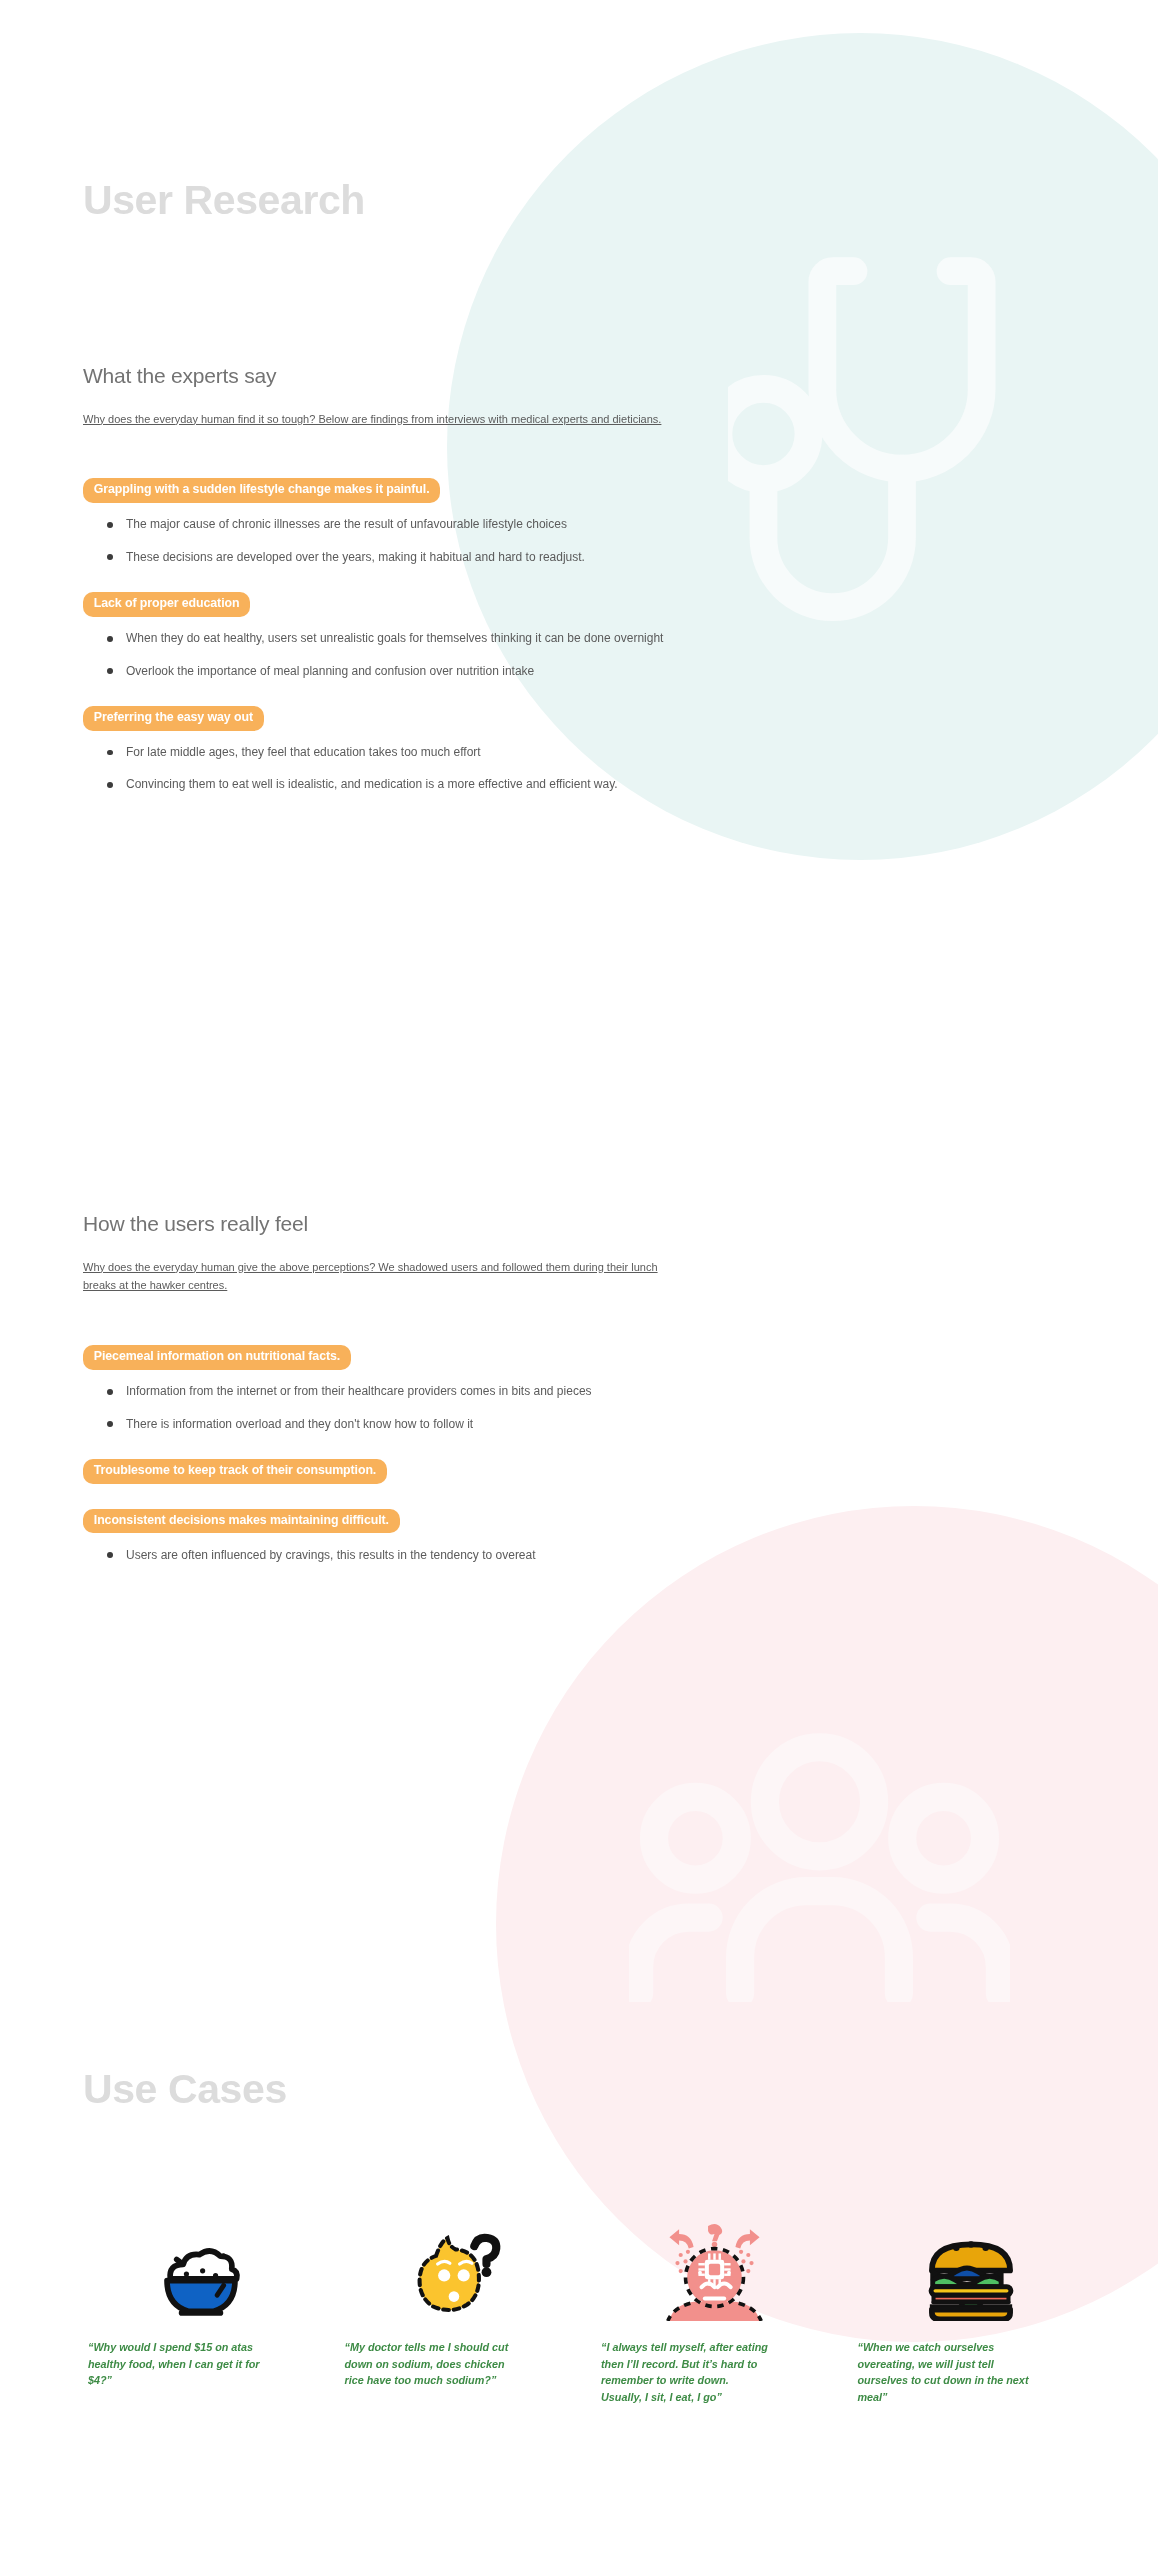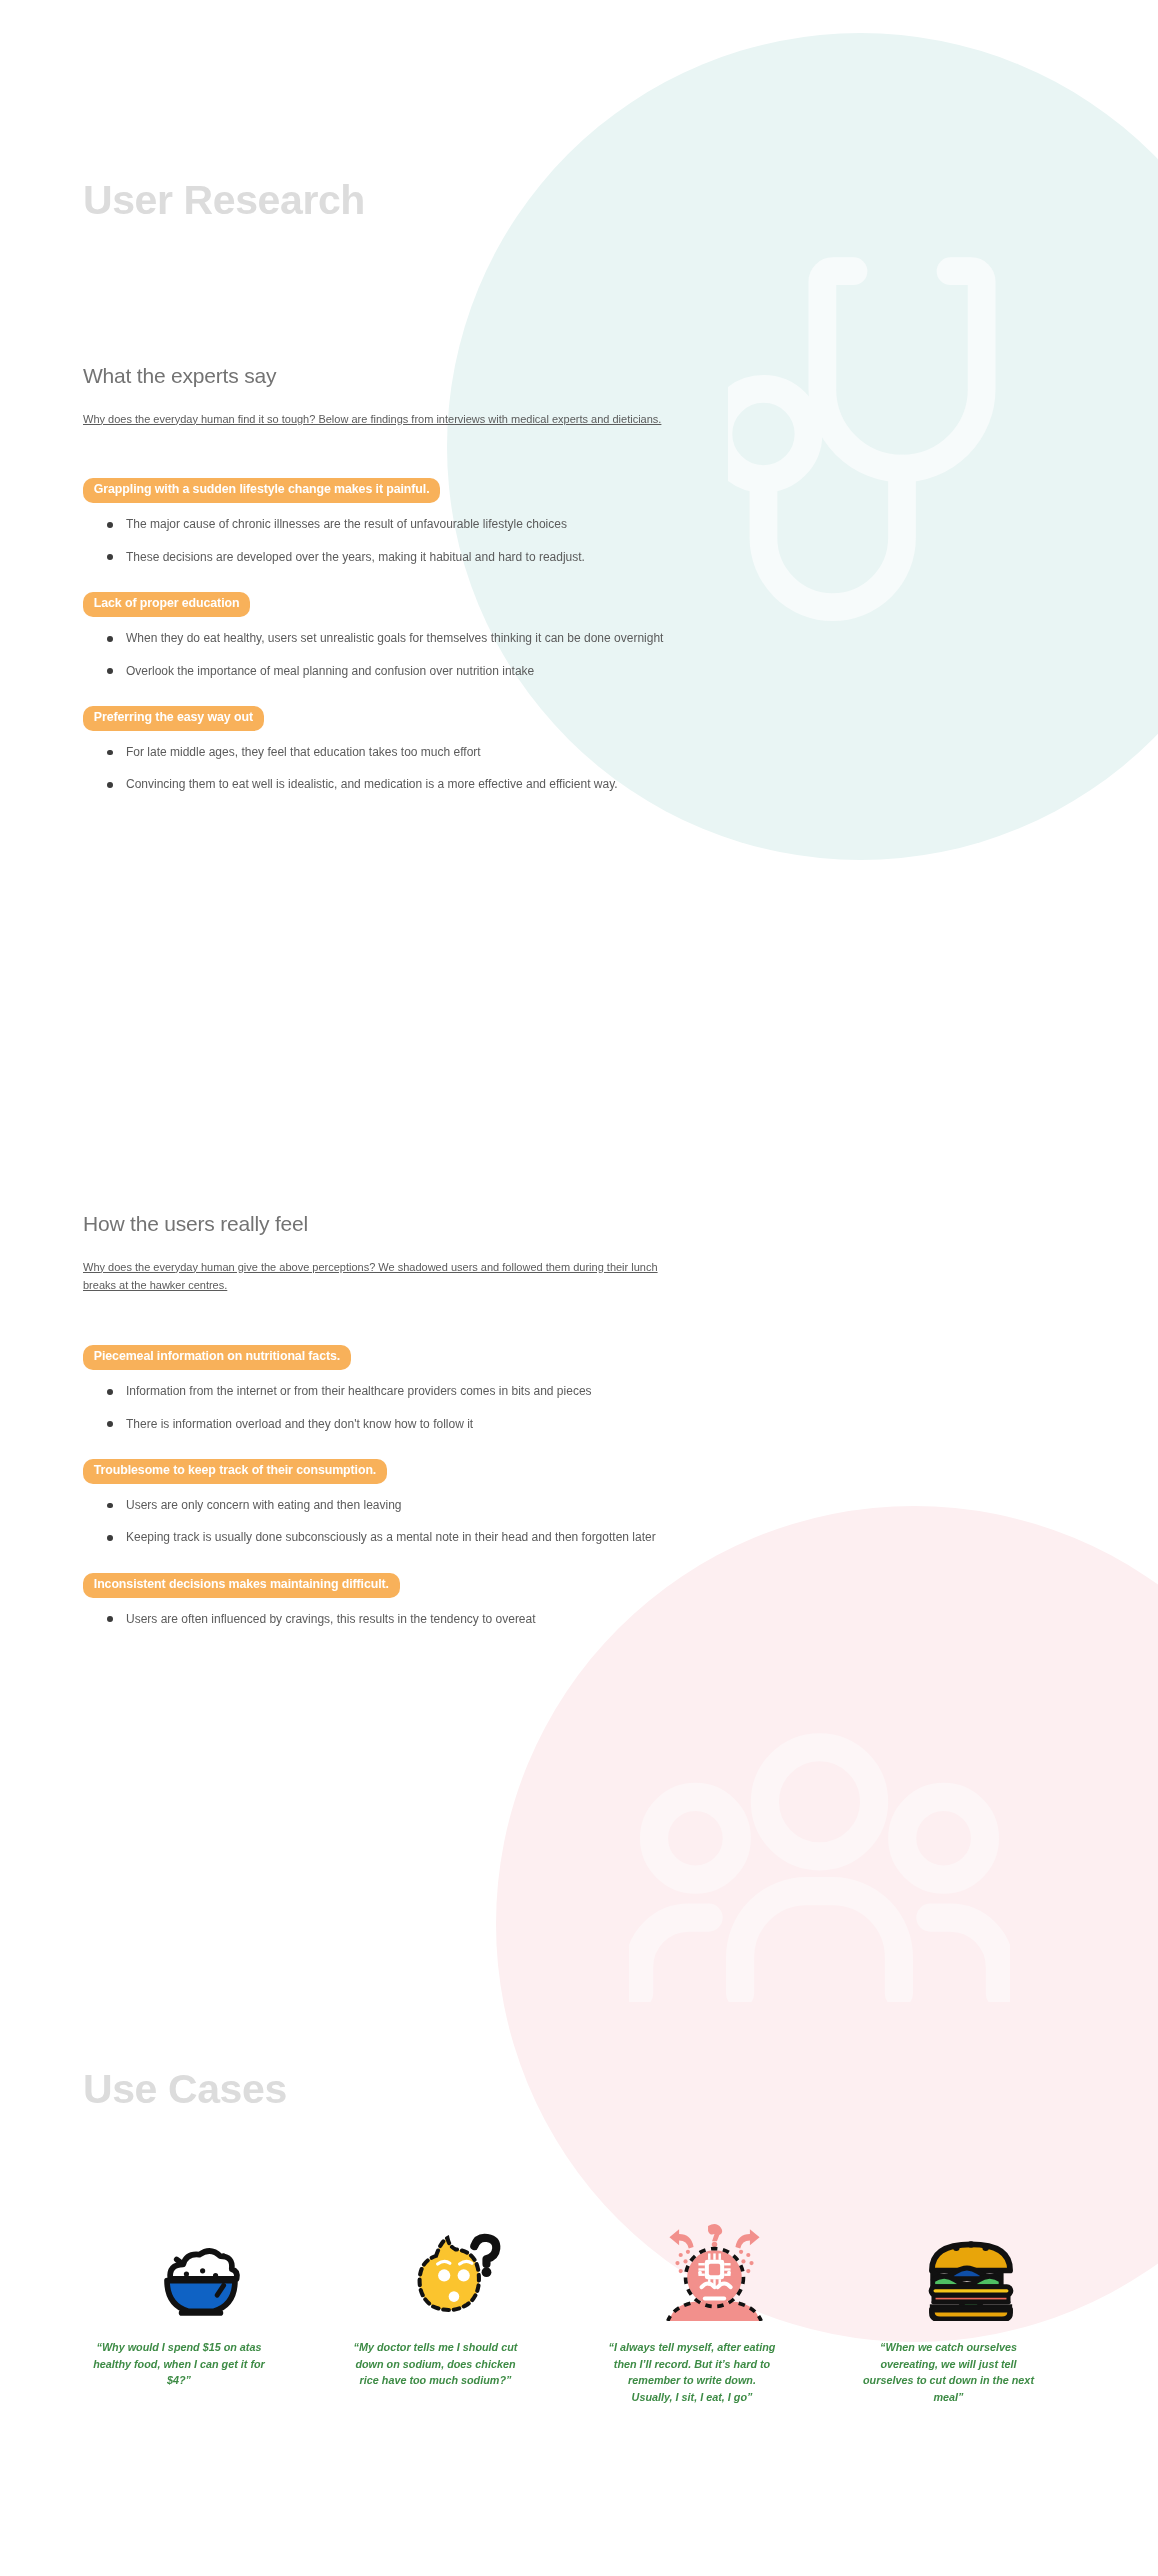--- a/index.html
+++ b/index.html
@@ -111,21 +111,20 @@
     background: #3c3c3c;
   }
 
   
   #use-cases-grid {
     position:absolute;
     left: 73px; top: 2164px;
     width: 1026px;
     display: flex;
     gap: 0px;
-    text-align: center;
   }
   .use-card { width: 257px; padding: 0 15px; }
   .use-art {
     height: 157px;
     display:flex; align-items:flex-end; justify-content:center;
     margin-bottom: 18px;
   }
   .use-quote {
     font-size: 10.8px;
     font-style: italic;
@@ -204,24 +203,20 @@
     <div class="group">
       <span class="badge">Piecemeal information on nutritional facts.</span>
       <ul class="bullets">
         <li>Information from the internet or from their healthcare providers comes in bits and pieces</li>
         <li>There is information overload and they don't know how to follow it</li>
       </ul>
     </div>
 
     <div class="group">
       <span class="badge">Troublesome to keep track of their consumption.</span>
-      <ul class="bullets">
-        <li>Users are only concern with eating and then leaving</li>
-        <li>Keeping track is usually done subconsciously as a mental note in their head and then forgotten later</li>
-      </ul>
     </div>
 
     <div class="group">
       <span class="badge">Inconsistent decisions makes maintaining difficult.</span>
       <ul class="bullets">
         <li>Users are often influenced by cravings, this results in the tendency to overeat</li>
       </ul>
     </div>
   </section>
 

